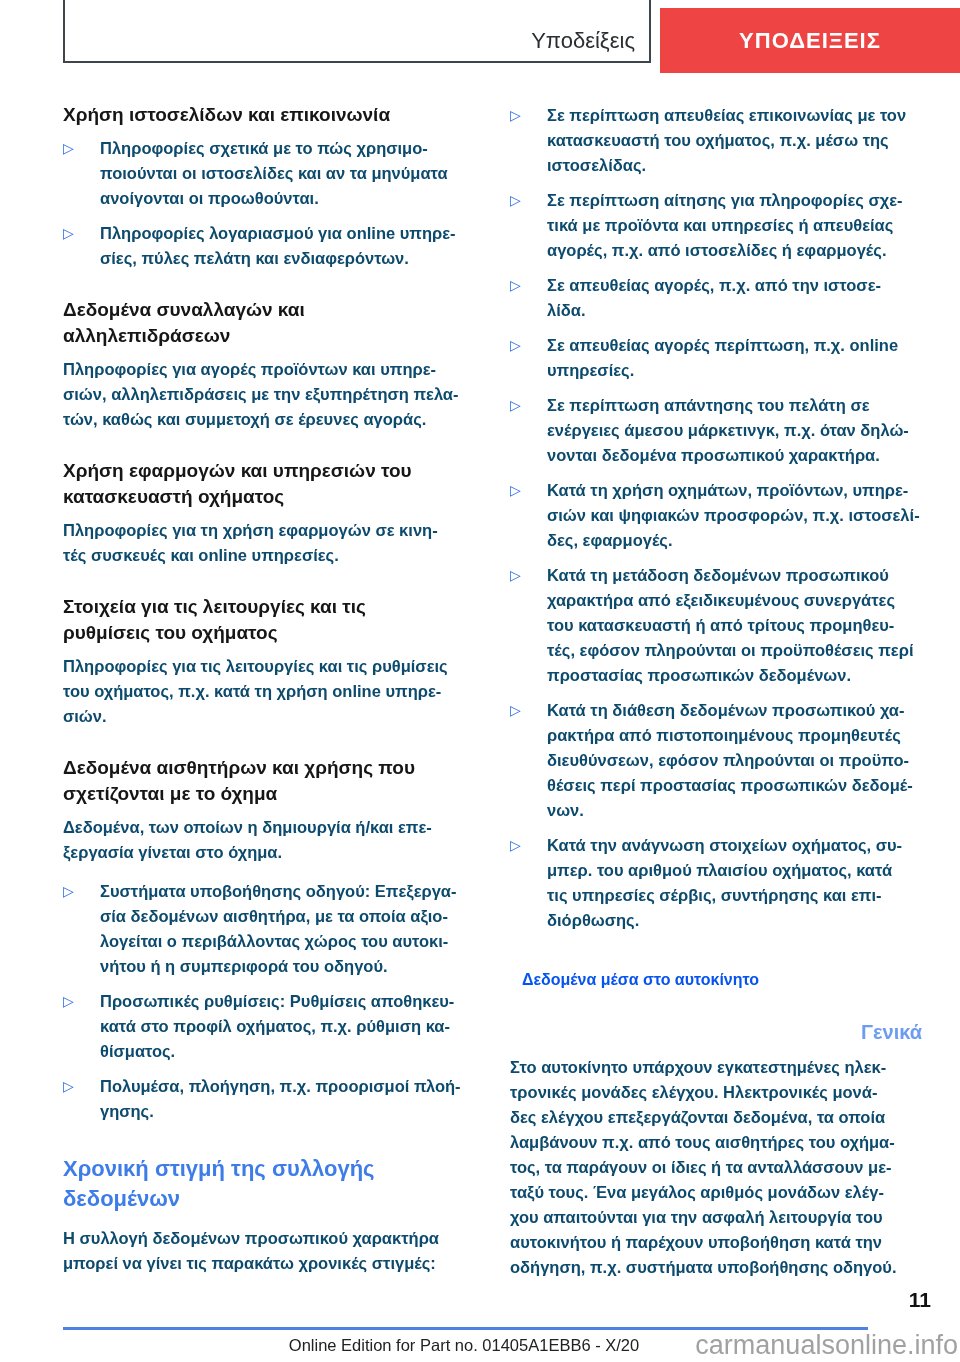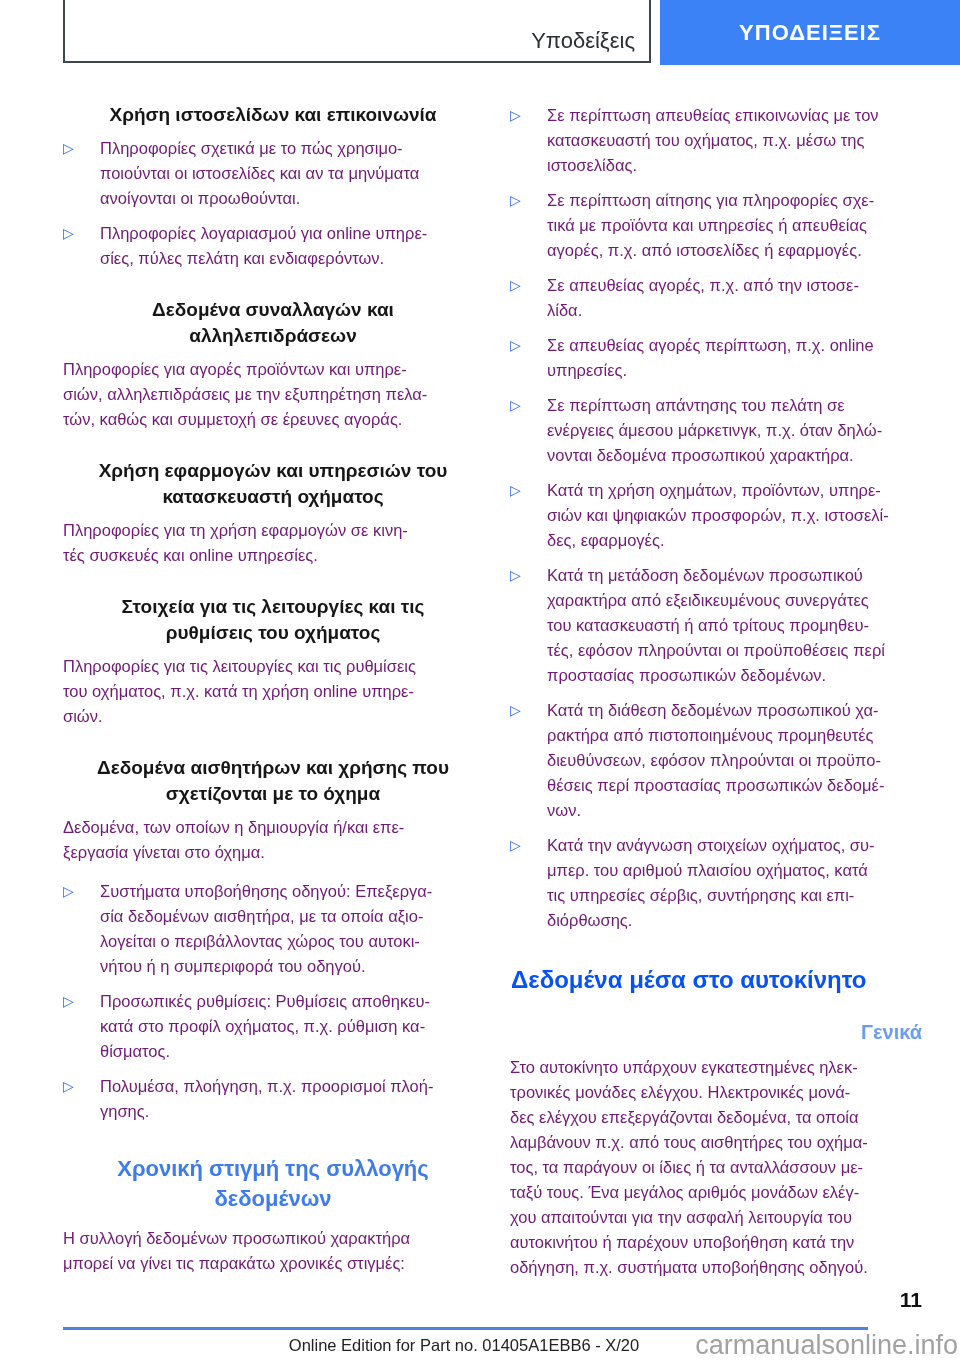--- a/index.html
+++ b/index.html
@@ -10,59 +10,59 @@
   }
   
   .tab-box{
     position:absolute;left:63px;top:-6px;width:588px;height:69px;
     box-sizing:border-box;border:2px solid #3f464b;background:#ffffff;
     display:flex;align-items:flex-end;justify-content:flex-end;
     padding:0 14px 9px 0;
   }
   .tab-box .tab-label{font-size:22px;color:#2b2f33;line-height:1;}
   .chapter-box{
-    position:absolute;left:660px;top:0;width:300px;height:65px;
-    background:#3b82f6;color:#ffffff;
+    position:absolute;left:660px;top:8px;width:300px;height:65px;
+    background:#ef4444;color:#ffffff;
     display:flex;align-items:center;justify-content:center;
     font-weight:bold;font-size:22px;letter-spacing:1px;
   }
   
   .columns{position:absolute;top:100px;left:63px;width:860px;display:flex;}
   .col-left{width:420px;flex:none;}
   .col-right{width:412px;flex:none;margin-left:27px;}
   .p, .btext{
-    font-size:16.5px;line-height:25px;white-space:pre-line;color:#701a75;
+    font-size:16.5px;line-height:25px;white-space:pre-line;color:#0c4a6e;font-weight:bold;
   }
   .p{margin:4px 0 14px 0;}
   .head-black{
     font-size:19px;font-weight:bold;color:#161616;line-height:26px;
-    margin:26px 0 8px 0;white-space:pre-line;text-align:center;
+    margin:26px 0 8px 0;white-space:pre-line;
   }
   .col-left > :first-child{margin-top:2px;}
   .bullet{display:flex;margin:0 0 10px 0;}
   .tri{
     width:37px;flex:none;color:#2e6fe6;font-size:14px;line-height:25px;
     font-family:"DejaVu Sans",sans-serif;
   }
   .btext{flex:1;}
   .head-blue-l{
     font-size:22px;font-weight:bold;color:#3e7ce8;line-height:30px;
-    margin:30px 0 12px 0;white-space:pre-line;text-align:center;
+    margin:30px 0 12px 0;white-space:pre-line;
   }
   .head-blue-xl{
-    font-size:24px;font-weight:bold;color:#0653f2;line-height:30px;
-    margin:32px 0 8px 1px;white-space:pre-line;
+    font-size:16px;font-weight:bold;color:#0653f2;line-height:30px;
+    margin:32px 0 8px 12px;white-space:pre-line;
   }
   .head-blue-s{
     font-size:20px;font-weight:bold;color:#6d9cf0;line-height:26px;
     margin:24px 0 10px 0;white-space:pre-line;text-align:right;
   }
   
   .page-number{
-    position:absolute;top:1288px;right:38px;
+    position:absolute;top:1288px;right:29px;
     font-size:21px;font-weight:bold;color:#111111;text-align:center;
   }
   .footer-rule{
     position:absolute;top:1327px;left:63px;width:805px;height:3px;
     background:#4f81e3;
   }
   .edition-line{
     position:absolute;top:1336px;left:0;width:928px;text-align:center;
     font-size:16.5px;color:#222222;
   }

